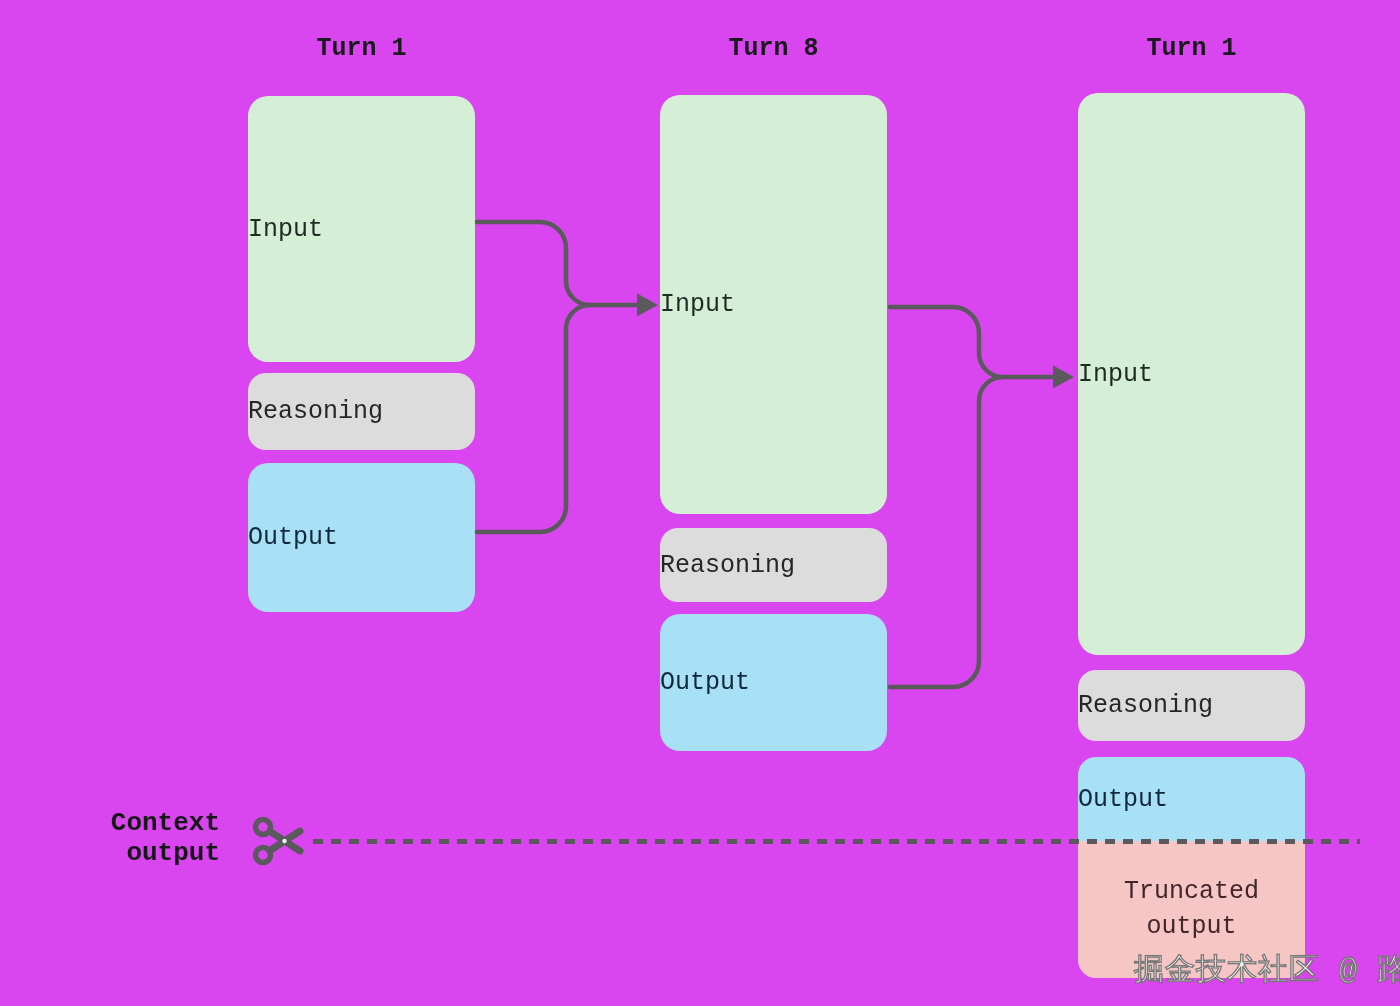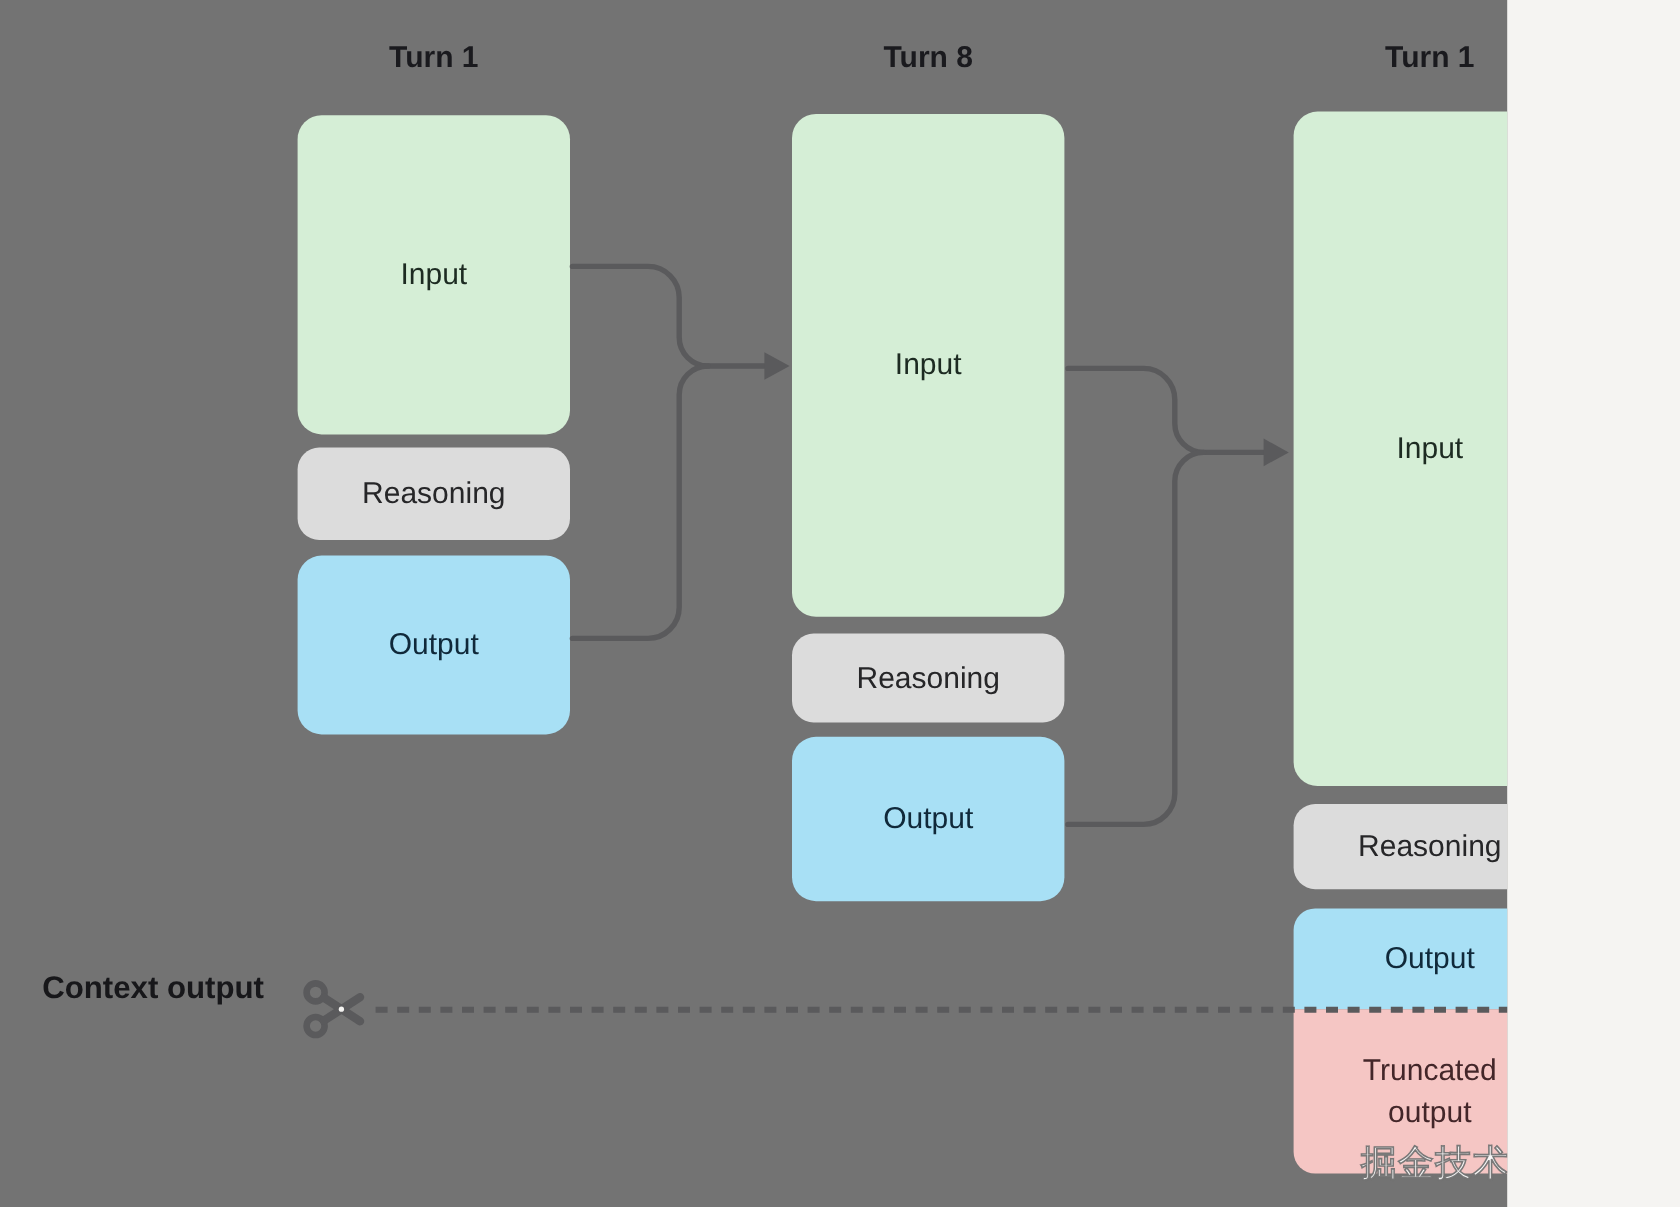--- a/index.html
+++ b/index.html
@@ -2,24 +2,25 @@
 <html><head>
 <meta charset="utf-8">
 <style>
   html, body { margin: 0; padding: 0; }
   body {
     font-family: "Liberation Sans", sans-serif;
     background: #f5f4f2;
   }
   .canvas {
     position: relative;
-    width: 1256px;
+    width: 1400px;
     height: 1006px;
-    background: #737373;
+    background: #d946ef;
     overflow: hidden;
+    font-family: Liberation Mono, monospace;
   }
   .column {
     position: absolute;
     top: 0;
     width: 227px;
     height: 100%;
   }
   .col-1 { left: 248px; }
   .col-2 { left: 660px; }
   .col-3 { left: 1078px; }
@@ -32,21 +33,20 @@
     font-size: 25px;
     font-weight: bold;
     color: #1a1a1e;
   }
   .box {
     position: absolute;
     left: 0;
     width: 100%;
     display: flex;
     align-items: center;
-    justify-content: center;
     border-radius: 20px;
     font-size: 25px;
     box-sizing: border-box;
   }
   .box-input     { background: #d5eed6; color: #1d2b22; }
   .box-reasoning { background: #dcdcdc; color: #262628; border-radius: 18px; }
   .box-output    { background: #a8e0f5; color: #10293a; }
   .box-truncated { background: #f5c6c4; color: #432629; }
 
   .c1-input     { top: 96px;  height: 266px; }

